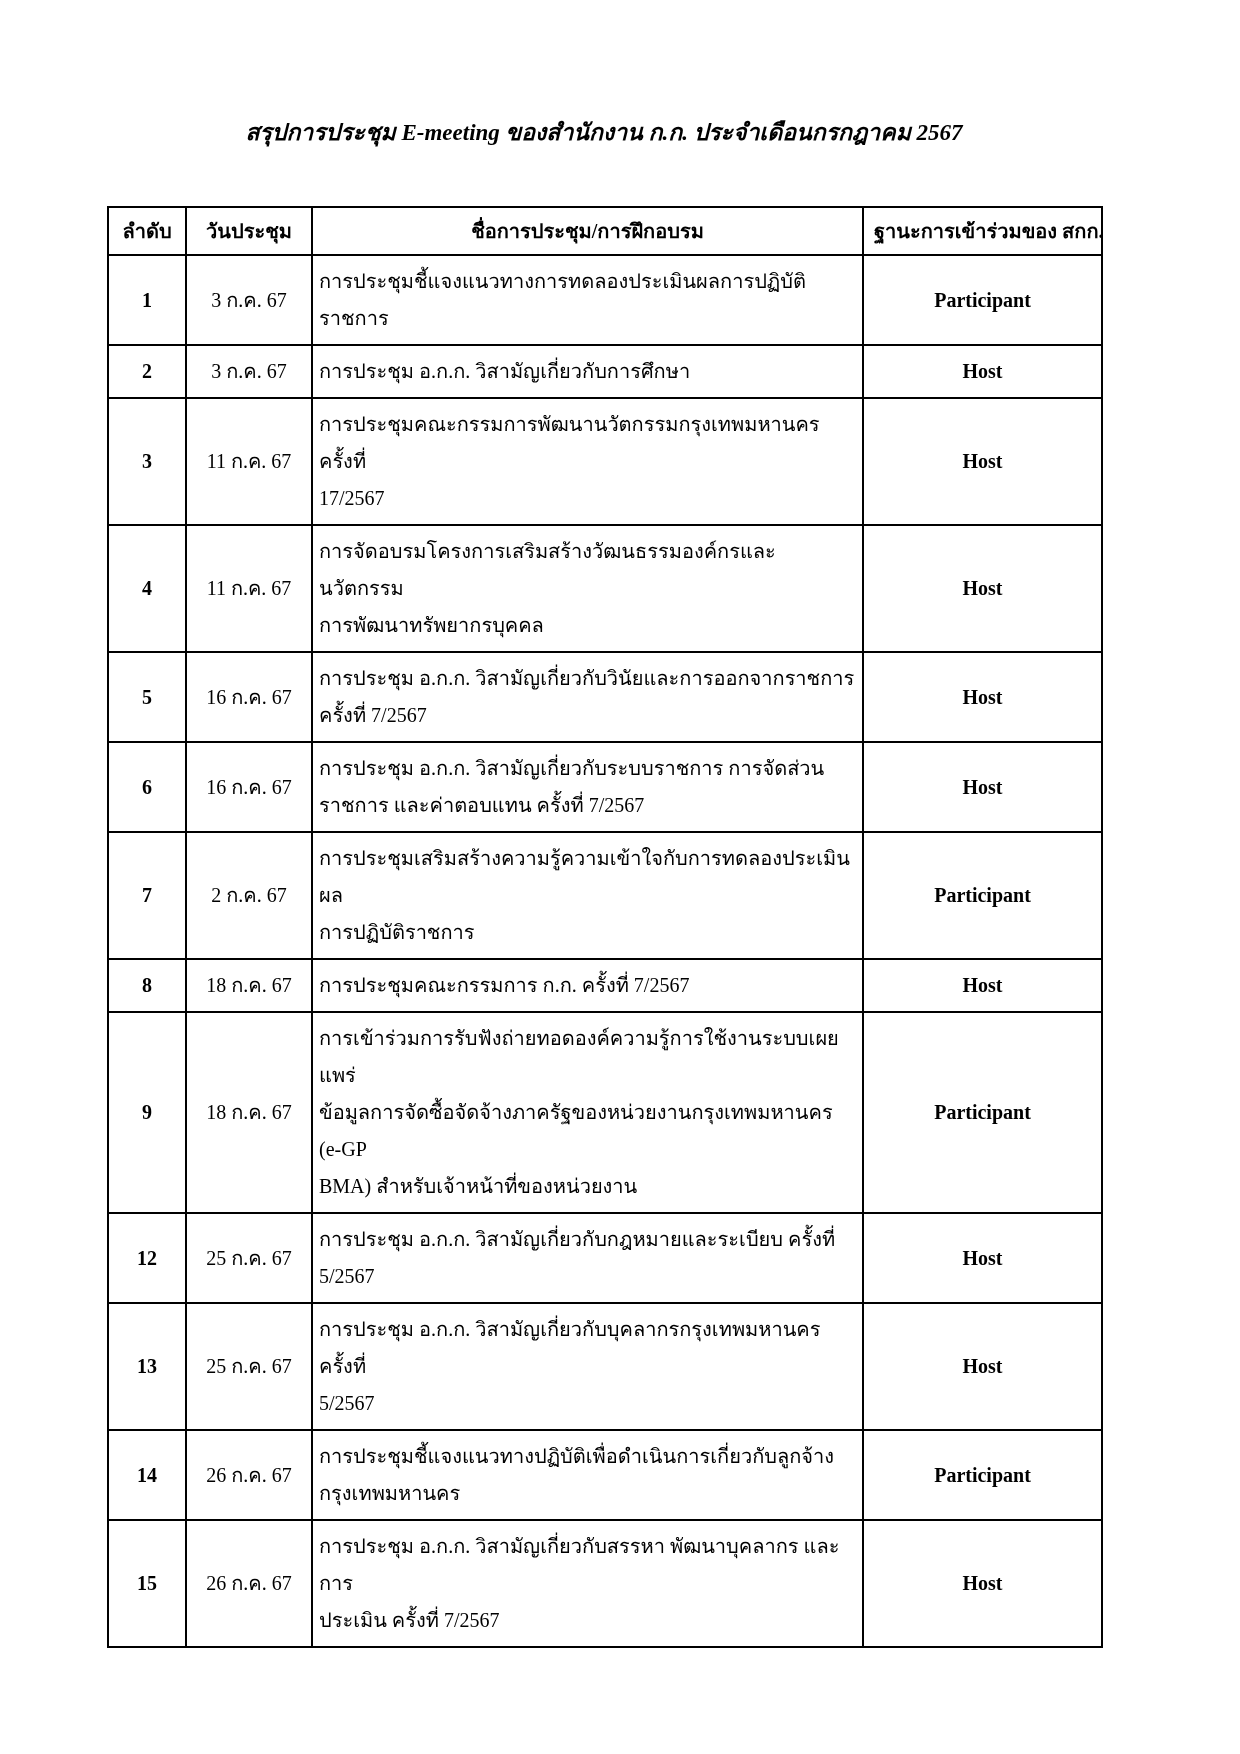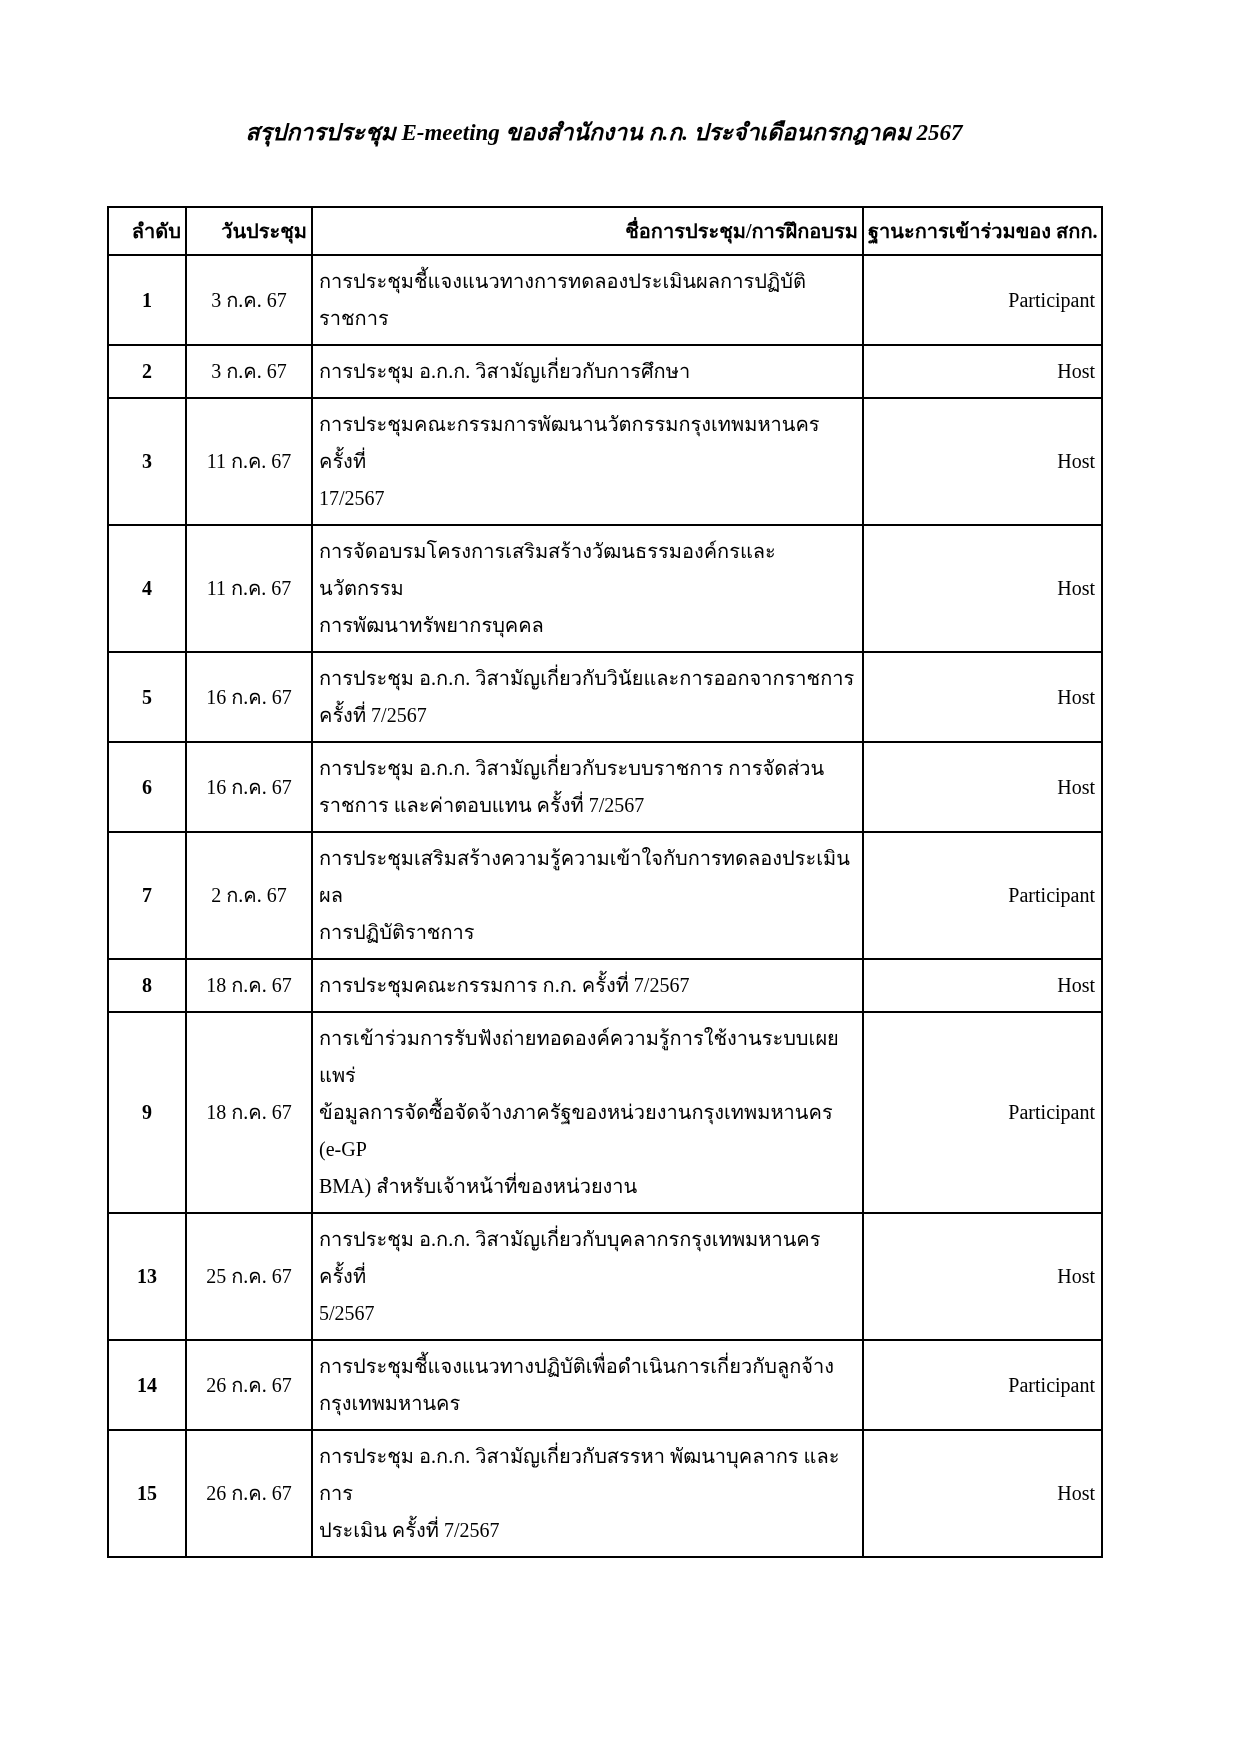--- a/index.html
+++ b/index.html
@@ -33,23 +33,23 @@
   }
   table.meeting-table th,
   table.meeting-table td{
     border:2px solid var(--border-color);
     vertical-align:middle;
     box-sizing:border-box;
   }
   table.meeting-table th{
     font-size:20px;
     font-weight:bold;
-    text-align:right;
+    text-align:center;
     line-height:30px;
-    padding:8px 4px;
+    padding:8px 10px;
     white-space:nowrap;
     overflow:hidden;
   }
   table.meeting-table td{
     font-size:20px;
     line-height:37px;
     padding:7px 6px;
   }
   td.col-no{
     text-align:center;
@@ -59,22 +59,23 @@
     text-align:center;
   }
   td.col-title{
     text-align:left;
     white-space:pre-line;
     padding-left:8px;
     padding-right:4px;
     margin-left:20px;
   }
   td.col-role{
-    text-align:right;
+    text-align:center;
     font-size:19px;
+    font-weight:bold;
   }
   .w-no{width:78px;}
   .w-date{width:126px;}
   .w-title{width:551px;}
   .w-role{width:239px;}
 </style>
 </head>
 <body>
 
 <div class="doc-title">สรุปการประชุม E-meeting ของสำนักงาน ก.ก. ประจำเดือนกรกฎาคม 2567</div>
@@ -150,20 +151,27 @@
       </tr>
       <tr>
         <td class="col-no">9</td>
         <td class="col-date">18 ก.ค. 67</td>
         <td class="col-title">การเข้าร่วมการรับฟังถ่ายทอดองค์ความรู้การใช้งานระบบเผยแพร่
 ข้อมูลการจัดซื้อจัดจ้างภาครัฐของหน่วยงานกรุงเทพมหานคร (e-GP
 BMA) สำหรับเจ้าหน้าที่ของหน่วยงาน</td>
         <td class="col-role">Participant</td>
       </tr>
       <tr>
+        <td class="col-no">12</td>
+        <td class="col-date">25 ก.ค. 67</td>
+        <td class="col-title">การประชุม อ.ก.ก. วิสามัญเกี่ยวกับกฎหมายและระเบียบ ครั้งที่
+5/2567</td>
+        <td class="col-role">Host</td>
+      </tr>
+      <tr>
         <td class="col-no">13</td>
         <td class="col-date">25 ก.ค. 67</td>
         <td class="col-title">การประชุม อ.ก.ก. วิสามัญเกี่ยวกับบุคลากรกรุงเทพมหานคร ครั้งที่
 5/2567</td>
         <td class="col-role">Host</td>
       </tr>
       <tr>
         <td class="col-no">14</td>
         <td class="col-date">26 ก.ค. 67</td>
         <td class="col-title">การประชุมชี้แจงแนวทางปฏิบัติเพื่อดำเนินการเกี่ยวกับลูกจ้าง

